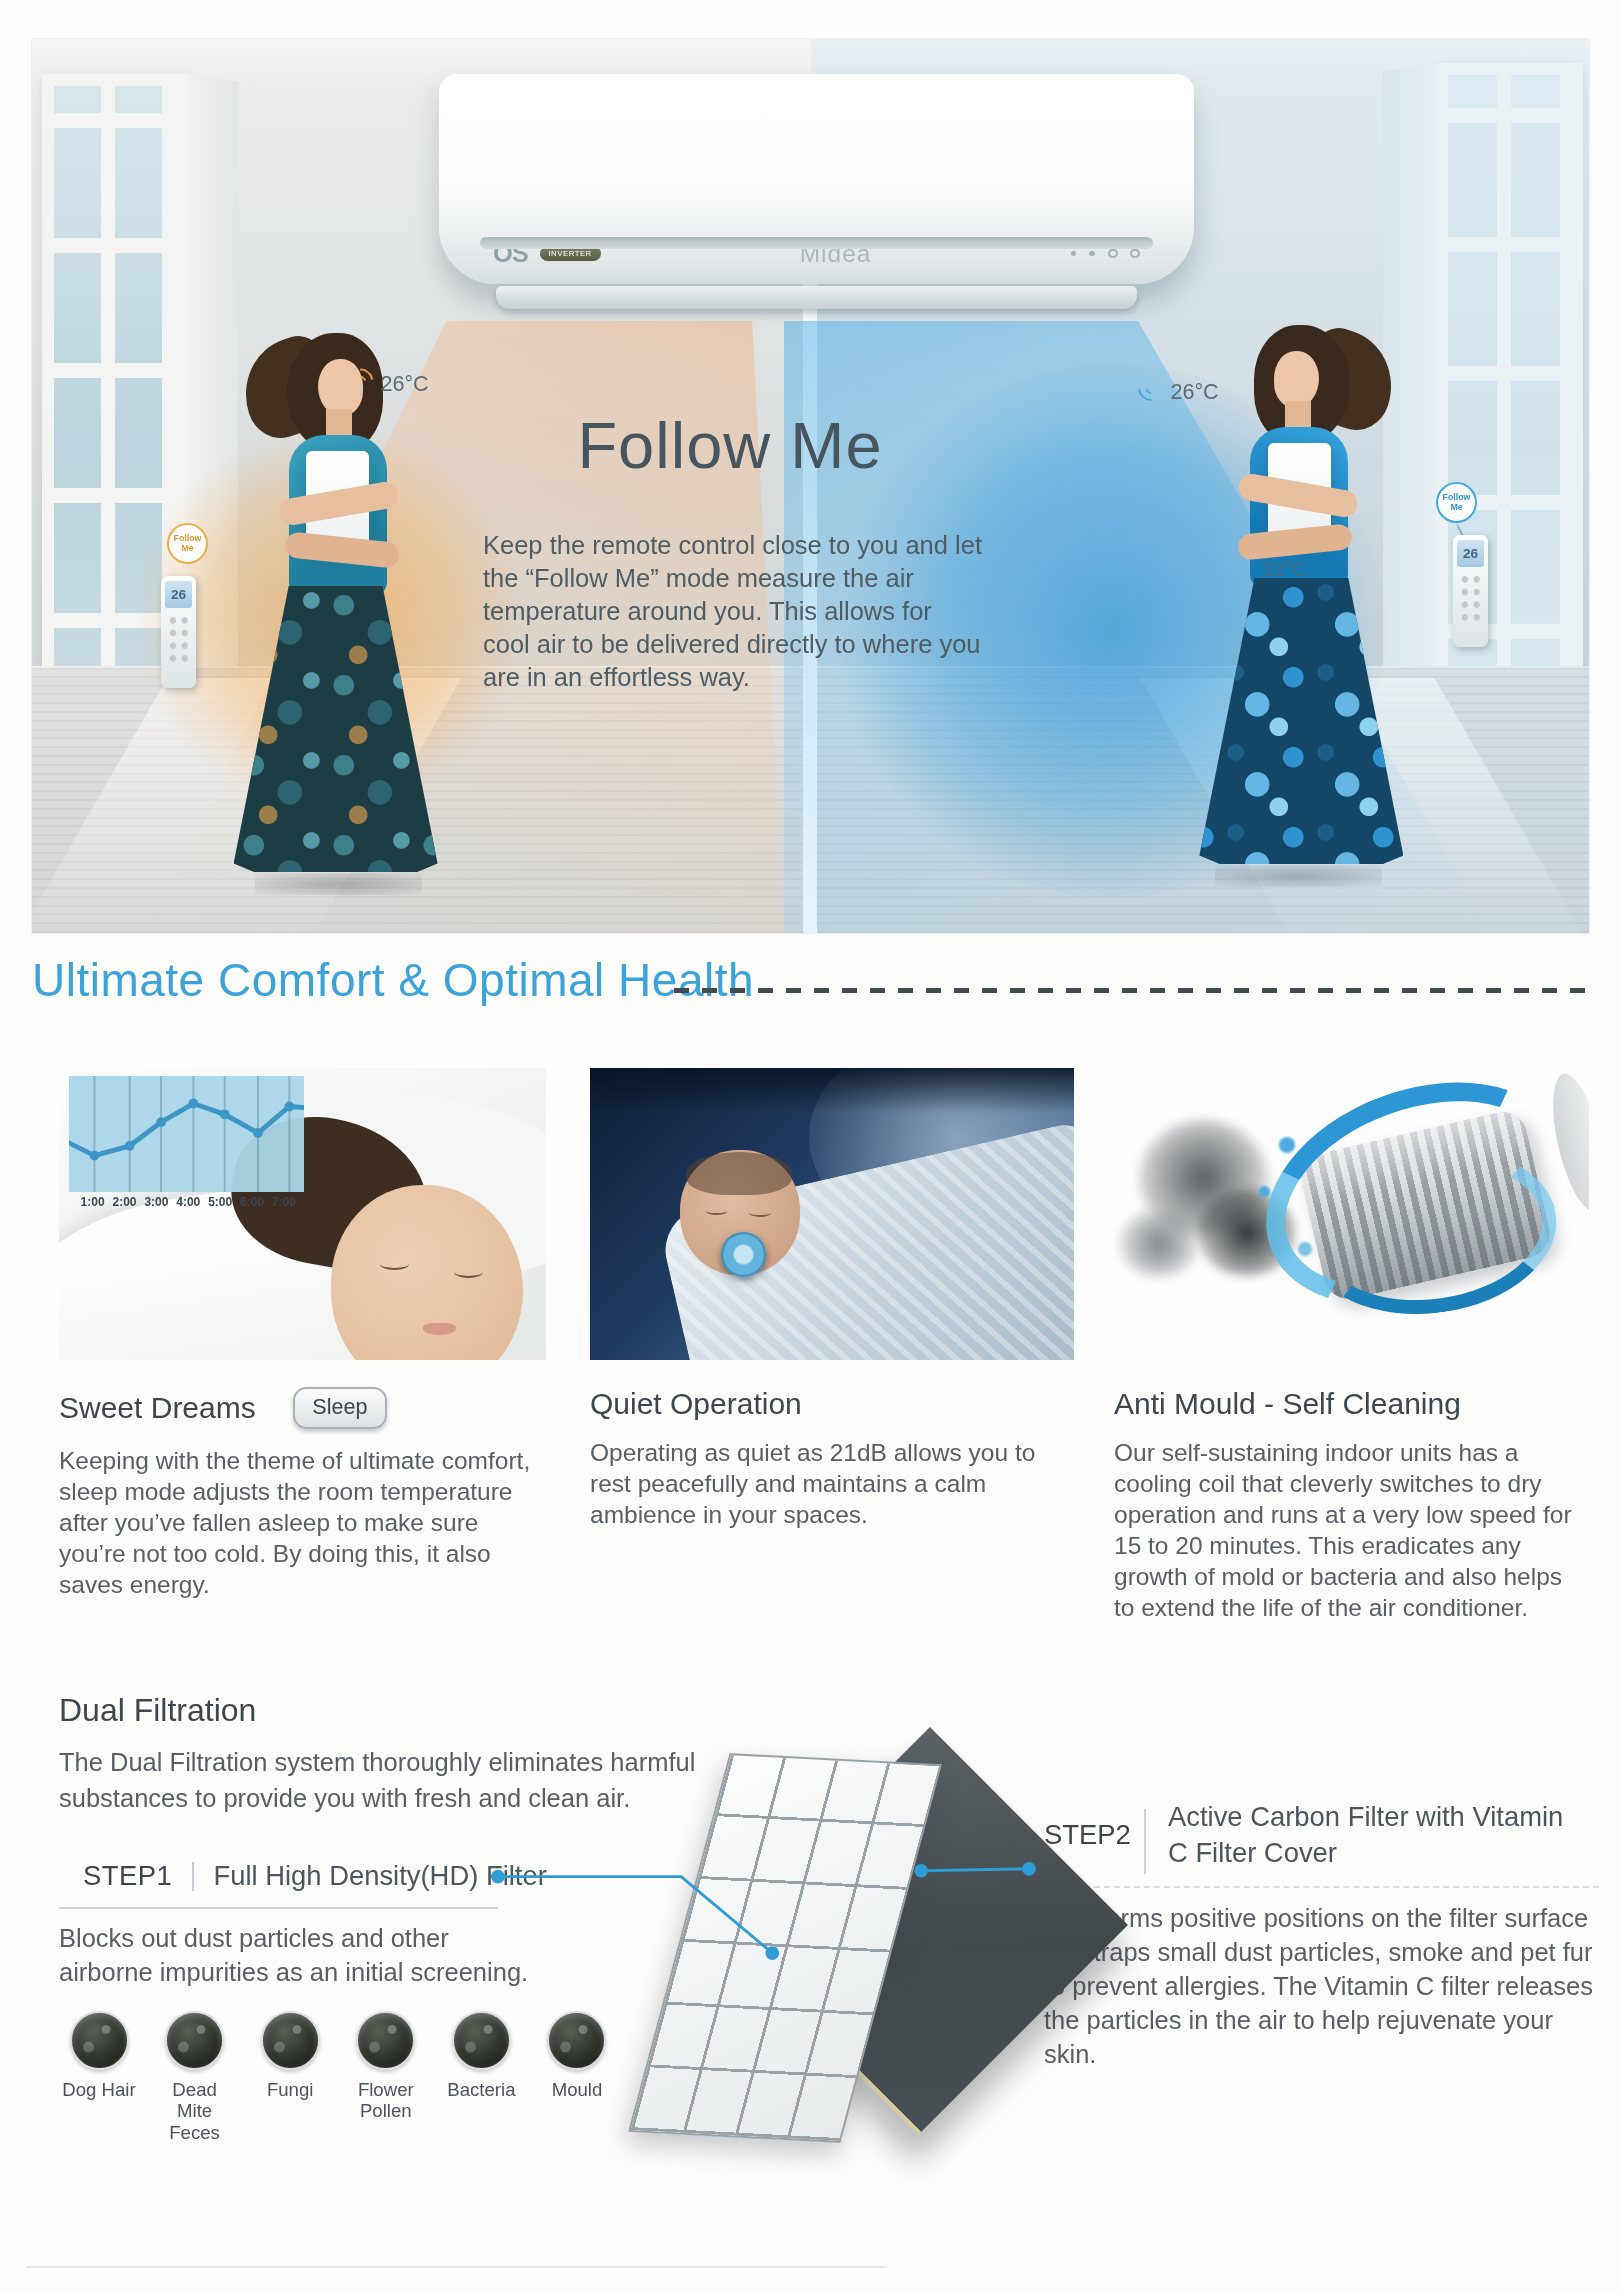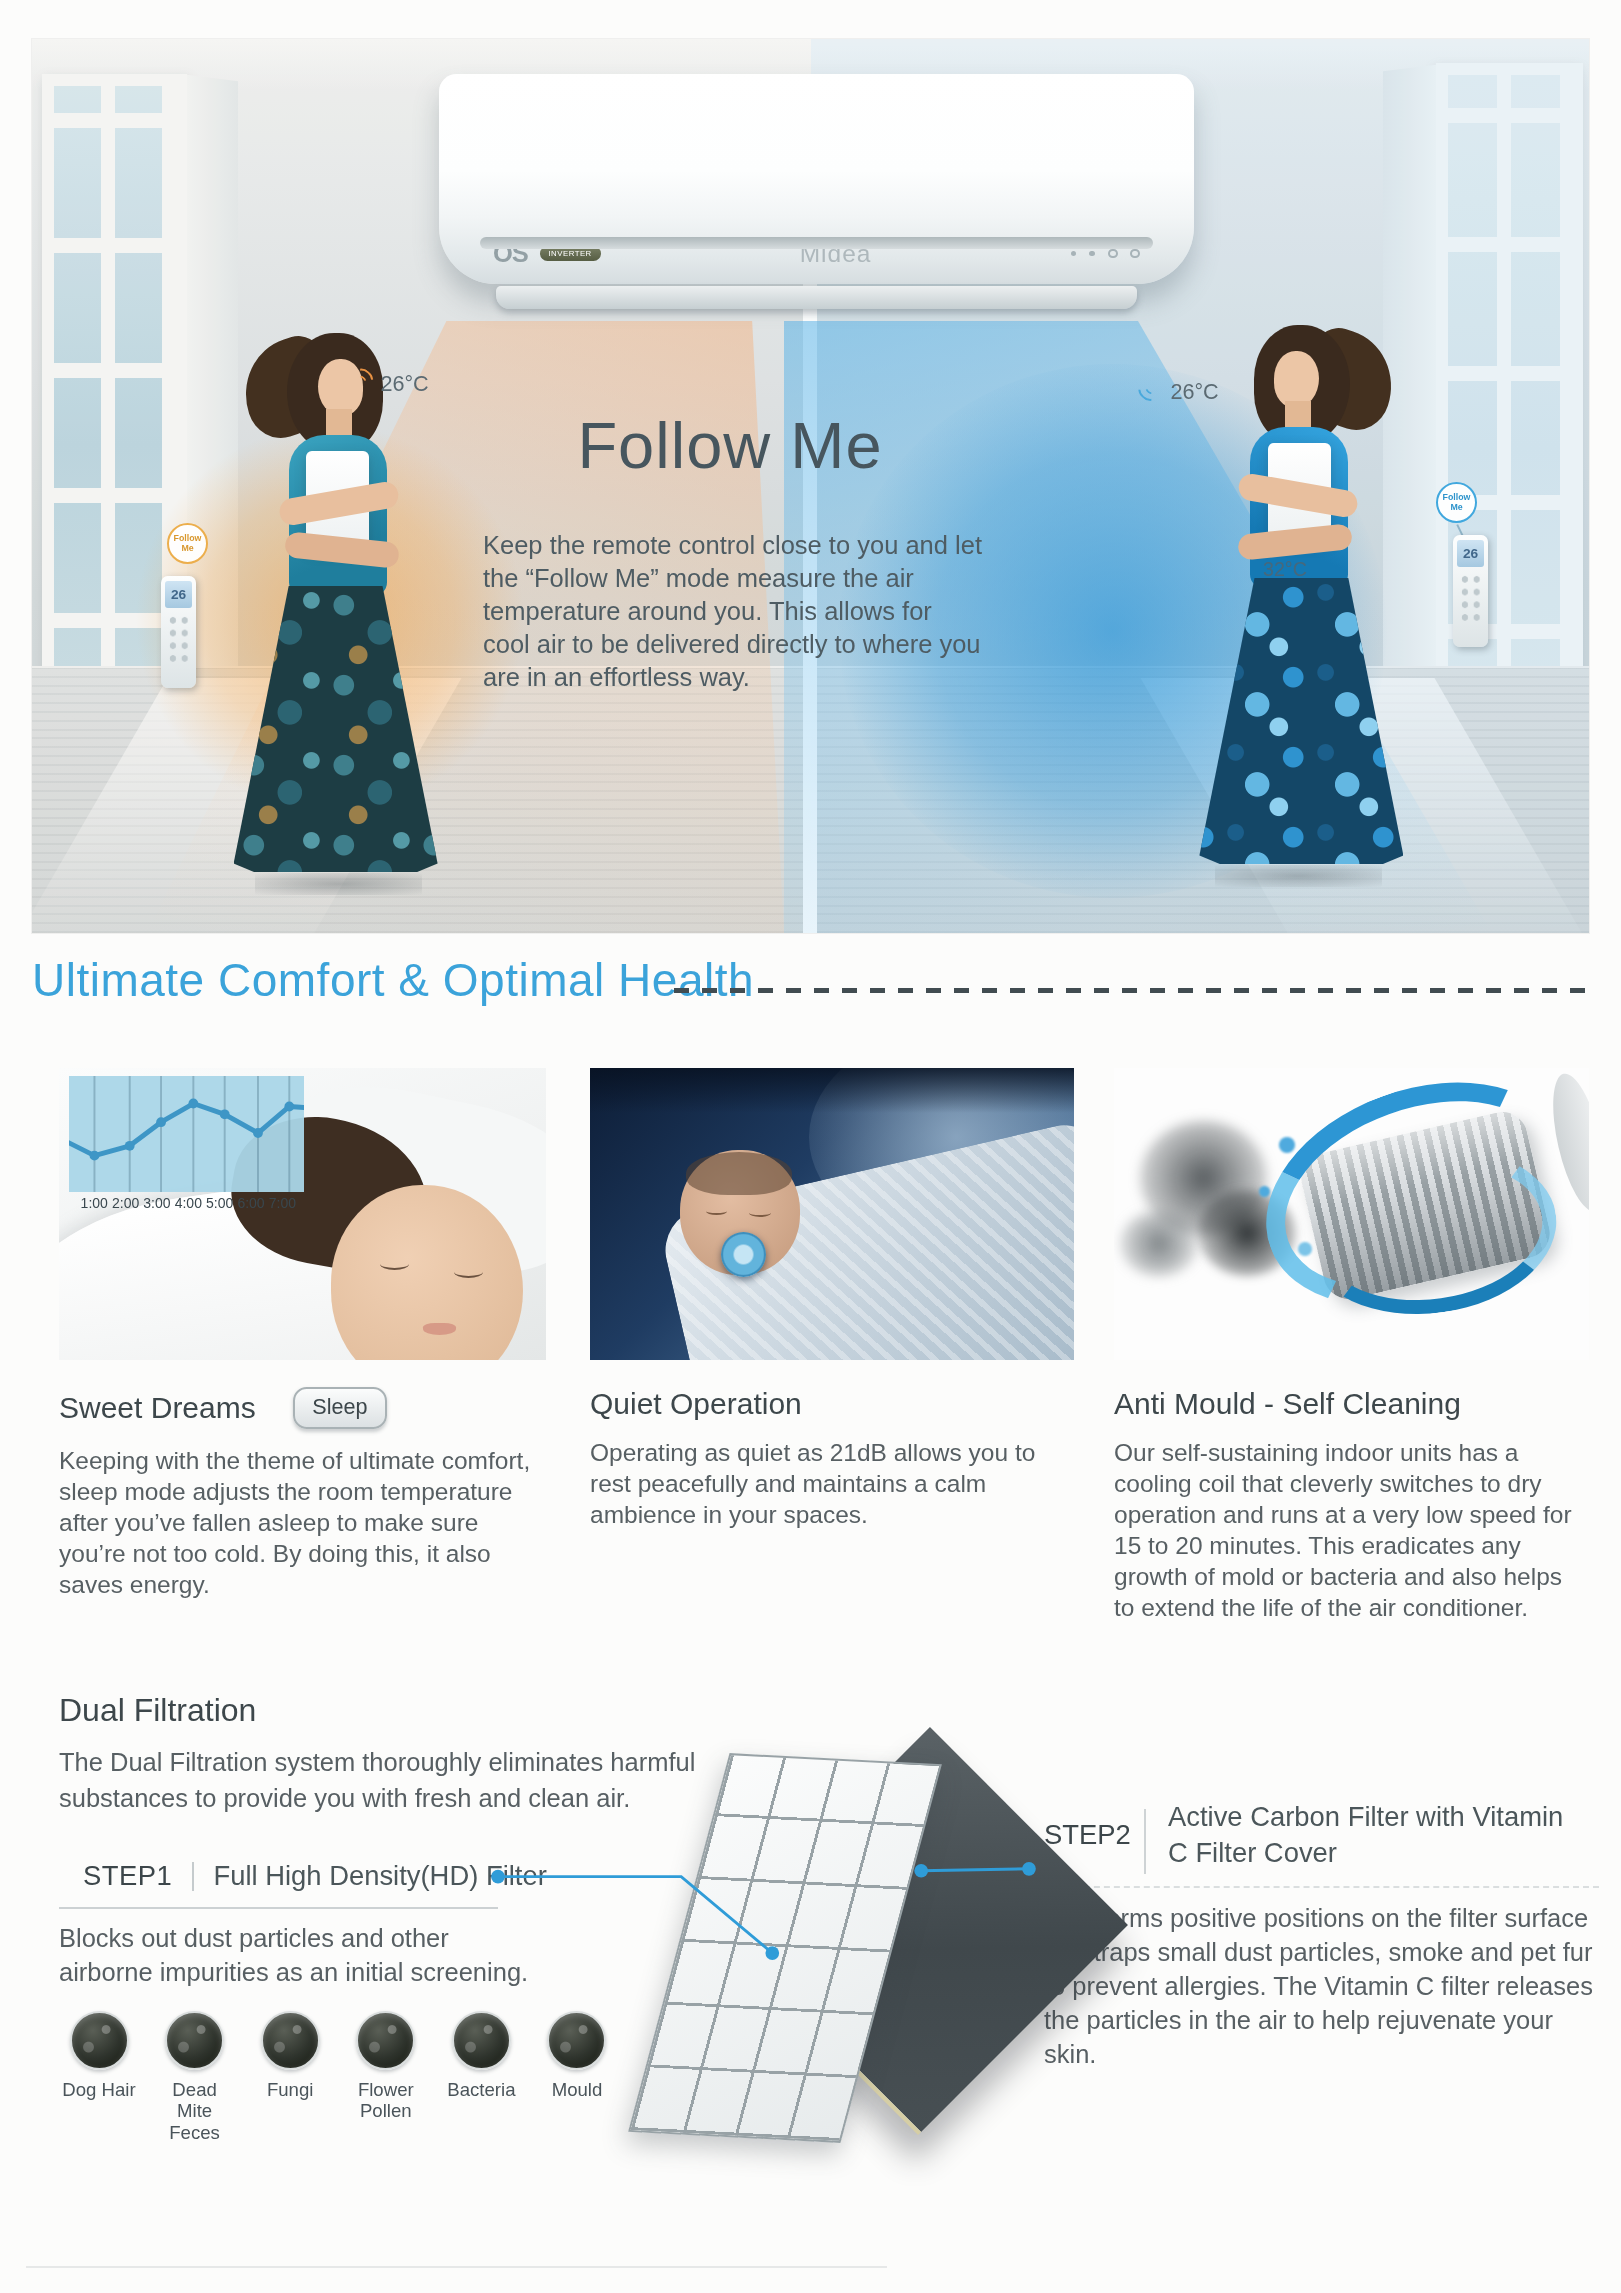--- a/index.html
+++ b/index.html
@@ -182,21 +182,21 @@
      border-radius:50%; }
   .eye-a { right:137px; bottom:90px; }
   .eye-b { right:63px; bottom:82px; }
   .boy-mouth { position:absolute; right:90px; bottom:25.5px; width:33px; height:11.8px;
      background:#d79a87; border-radius:40% 40% 55% 55%; }
 
   .chart-overlay { position:absolute; left:9.8px; top:7.8px; width:235px; z-index:3; }
   .chart-box { width:235px; height:116px; background:rgba(170,214,232,0.95); }
   .chart-box svg { display:block; }
   .ticks { display:flex; justify-content:space-between; padding:2.9px 7.8px 0 11.8px; }
-  .tick { font-size:14px; font-weight:normal; color:#39474e; }
+  .tick { font-size:12px; font-weight:bold; color:#39474e; }
 
   .photo-baby { background:linear-gradient(135deg,#0d1d36 0%,#1f3c62 40%,#466b92 72%,#7da2c3 100%); }
   .glowlight { position:absolute; right:-29px; top:-39px; width:294px; height:216px; border-radius:50%;
      background:radial-gradient(circle, rgba(205,228,245,0.55), rgba(205,228,245,0)); }
   .crib-shadow { position:absolute; left:0; top:0; width:100%; height:45px;
      background:linear-gradient(180deg,rgba(8,18,34,0.85),rgba(8,18,34,0)); }
   .baby-head { position:absolute; left:90px; top:82px; width:120px; height:125px;
      background:radial-gradient(circle at 42% 38%, #e3bda2, #caa184 78%); border-radius:48%; }
   .baby-hairline { position:absolute; left:5.9px; top:2px; width:106px; height:43px;
      background:rgba(90,65,48,0.55); border-radius:50% 50% 40% 40%; }

